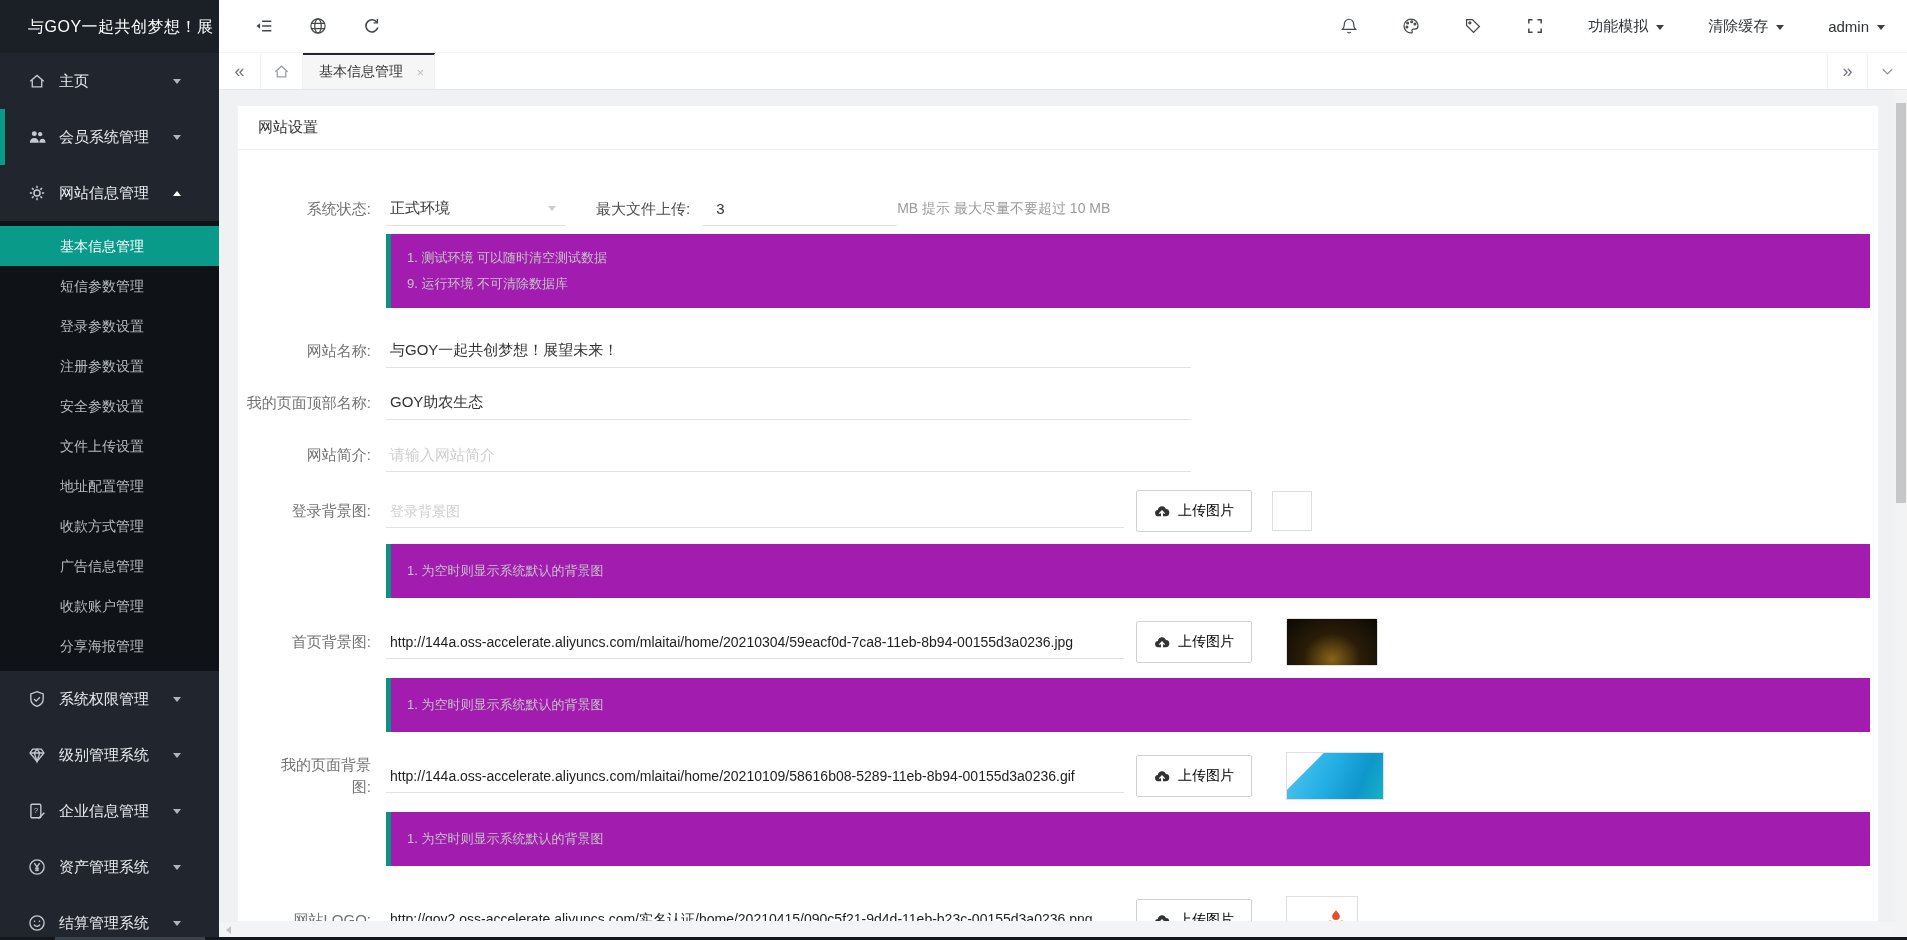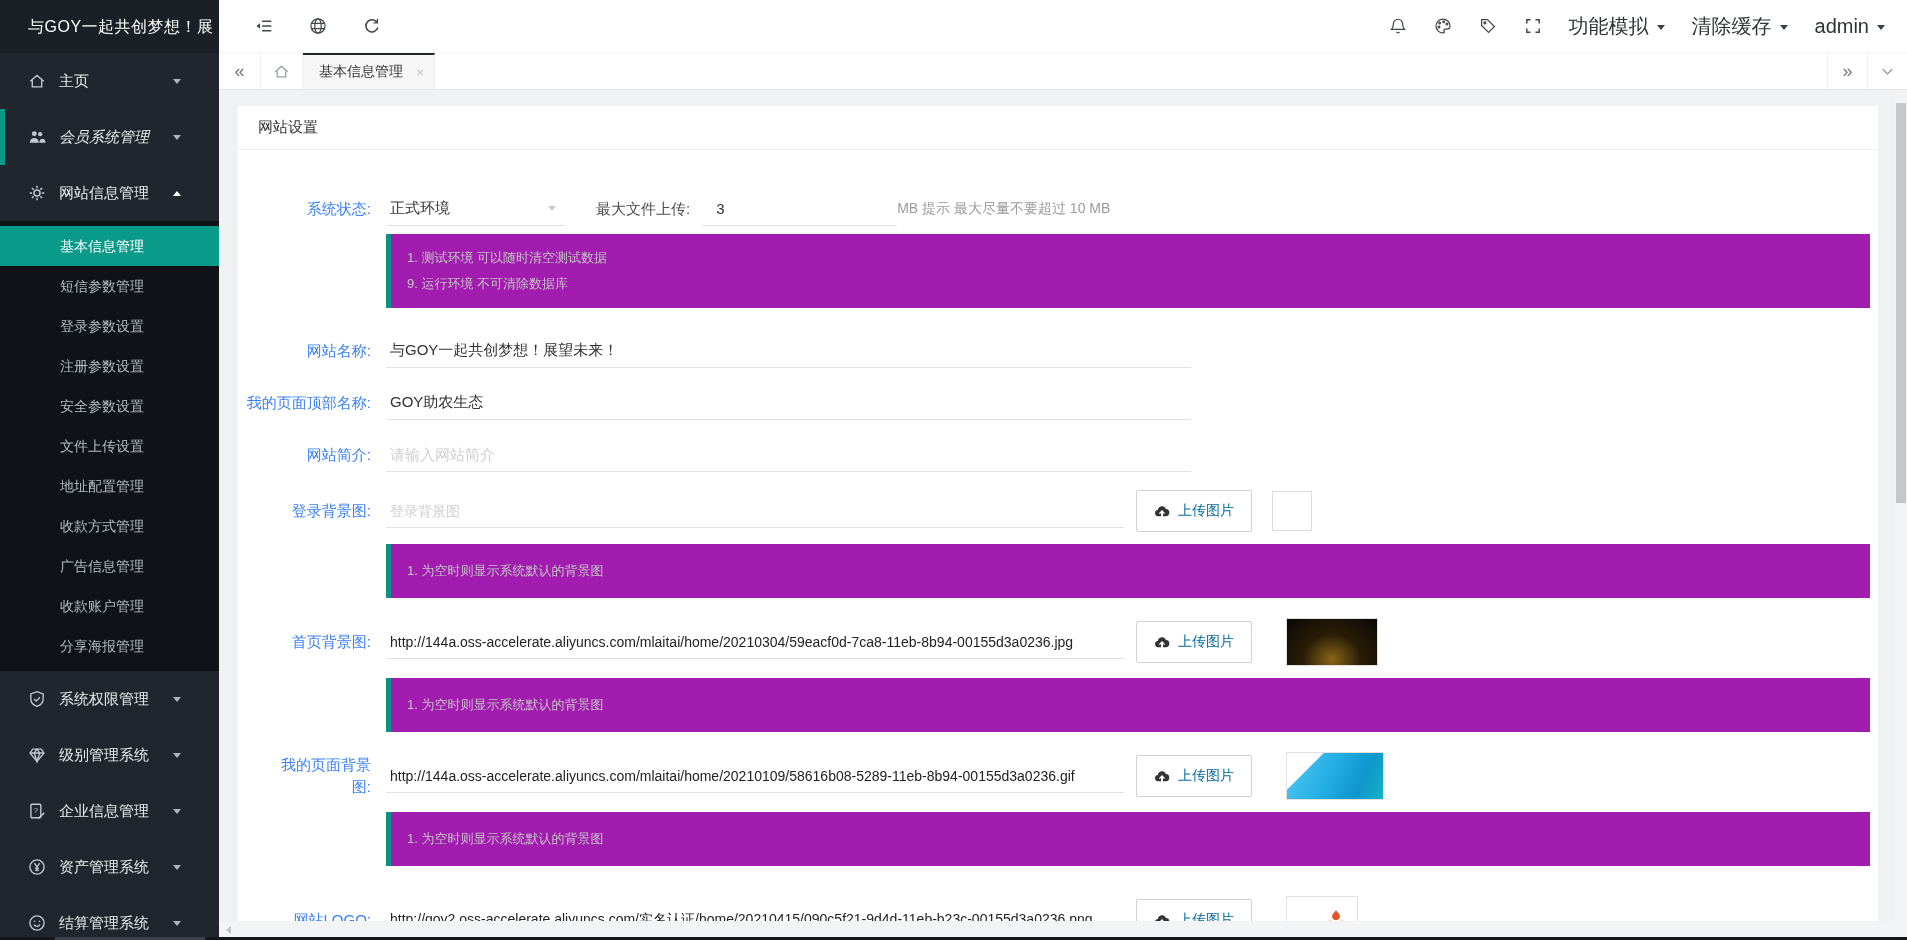--- a/index.html
+++ b/index.html
@@ -8,38 +8,38 @@
   body { position:relative; }
 
   
   .sidebar { position:absolute; left:0; top:0; width:219px; height:940px; background:#21262e; overflow:hidden; }
   .logo { height:53px; line-height:53px; background:#1b2027; color:#fff; font-size:16px;
           padding-left:28px; white-space:nowrap; overflow:hidden; letter-spacing:.5px; }
   .m-item { height:56px; display:flex; align-items:center; padding:0 38px 0 28px;
             color:#e8ebee; font-size:15px; cursor:pointer; }
   .m-item .mi { width:18px; height:18px; margin-right:13px; color:#c3cad1; flex-shrink:0; }
   .m-item .ml { flex:1; white-space:nowrap; overflow:hidden; }
-  .m-item.accent { border-left:5px solid #0a9a89; padding-left:23px;font-style:italic; }
+  .m-item.accent { border-left:5px solid #0a9a89; padding-left:23px; }
   .caret { width:0; height:0; border-left:4.5px solid transparent; border-right:4.5px solid transparent; }
   .caret.down { border-top:5px solid #aeb5bd; }
   .caret.up { border-bottom:5px solid #fff; }
   .caret.dark { border-top:5px solid #3a3f45; margin-top:2px; }
   .caret.sel { border-top:5.5px solid #c8cdd2; }
   .submenu { background:#0f1317; padding:5px 0; }
   .s-item { height:40px; line-height:40px; padding-left:60px; color:#b6bcc2; font-size:14px;
             cursor:pointer; white-space:nowrap; }
   .s-item.active { background:#0a9a89; color:#fff; }
 
   
   .topbar { position:absolute; left:219px; top:0; right:0; height:53px; background:#fff;
             display:flex; align-items:center; border-bottom:1px solid #f4f4f4; }
   .tb-left { display:flex; align-items:center; gap:36px; padding-left:36px; }
   .tb-icon { width:18px; height:18px; color:#43474d; cursor:pointer; }
-  .tb-right { margin-left:auto; display:flex; align-items:center; gap:27px; padding-right:22px;
-              font-size:20px; color:#2f3337;text-align:right; }
+  .tb-right { margin-left:auto; display:flex; align-items:center; gap:44px; padding-right:22px;
+              font-size:15px; color:#2f3337;text-align:right; }
   .tb-drop { display:flex; align-items:center; gap:8px; cursor:pointer; }
 
   
   .tabbar { position:absolute; left:219px; top:53px; right:0; height:37px; background:#fff;
             border-bottom:1px solid #e6e6e6; display:flex; align-items:stretch; }
   .tab-btn { width:42px; display:flex; align-items:center; justify-content:center; color:#72777d;
              font-size:18px; border-right:1px solid #f1f1f1; cursor:pointer; background:#fff; }
   .tab-active { width:132px; background:#f6f6f6; border-top:2px solid #23262e; border-right:1px solid #eee;
                 display:flex; align-items:center; padding:0 10px 0 16px; font-size:14px; color:#333; cursor:pointer; }
   .tab-close { color:#bdbdbd; font-size:13px; margin-left:auto; cursor:pointer; }
@@ -48,21 +48,21 @@
 
   
   .main { position:absolute; left:219px; top:90px; right:12px; bottom:3px; background:#f0f1f2;
           padding:15px 16px 0 18px; }
   .card { background:#fff; height:817px; overflow:hidden; border:1px solid #f3f3f3; }
   .card-h { height:44px; display:flex; align-items:center; padding:0 20px; font-size:15px;
             color:#333; border-bottom:1px solid #eee; }
   .card-b { padding-top:42px; }
 
   .frow { display:flex; align-items:center; margin-bottom:18px; min-height:34px; }
-  .flabel { width:133px; text-align:right; font-size:15px; color:#3b82f6; flex-shrink:0; line-height:22px; }
+  .flabel { width:133px; text-align:right; font-size:15px; color:#737373; flex-shrink:0; line-height:22px; }
   .flabel.narrow { width:104px; margin-left:29px; }
   .label2 { margin-left:30px; font-size:15px; color:#4d4d4d; }
   .ctrl { margin-left:15px; }
   .selectbox { width:180px; height:34px; border-bottom:1px solid #e2e2e2; display:flex;
                align-items:center; justify-content:space-between; padding:0 10px 0 4px; cursor:pointer; }
   .selectbox .val { font-size:15px; color:#333; }
   .in { border:none; outline:none; border-bottom:1px solid #e2e2e2; height:34px; font-size:15px;
         color:#333; padding:0 4px; background:transparent; font-family:inherit; }
   .in::placeholder { color:#cfcfcf; }
   .in.num { width:195px; padding-left:14px; }
@@ -74,21 +74,21 @@
           padding:11px 16px; font-size:13px; color:#c3c3c3; line-height:26px; }
   .note.single { padding:14px 16px; }
   .mb8  { margin-bottom:8px !important; }
   .mb12 { margin-bottom:12px !important; }
   .mb20 { margin-bottom:20px; }
   .mb26 { margin-bottom:26px; }
   .mb30 { margin-bottom:30px; }
 
   .upload-btn { margin-left:12px; height:42px; padding:0 17px; border:1px solid #d2d2d2;
                 background:#fff; border-radius:2px; display:inline-flex; align-items:center;
-                gap:8px; font-size:14px; color:#0369a1; cursor:pointer; flex-shrink:0; }
+                gap:8px; font-size:14px; color:#000000; cursor:pointer; flex-shrink:0; }
   .upload-btn svg { width:16px; height:16px; }
   .preview { margin-left:34px; border:1px solid #e0e0e0; flex-shrink:0; cursor:pointer; }
   .preview.empty { margin-left:20px; width:40px; height:40px; background:#fff; border-color:#dcdcdc; }
   .preview.homebg { width:92px; height:48px;
       background:radial-gradient(ellipse at 50% 88%, #8a6518 0%, #2a1d07 45%, #0a0805 100%); }
   .preview.pagebg { width:98px; height:48px; position:relative; overflow:hidden;
       background:linear-gradient(115deg,#54c7f0 0%,#23aee4 45%,#0f96cc 75%,#17b2c4 100%); }
   .preview.pagebg::after { content:""; position:absolute; left:-26px; top:-26px; width:52px; height:52px;
       background:#fff; transform:rotate(45deg); }
   .preview.logo { width:72px; height:48px; background:#fff; display:flex; align-items:center;

